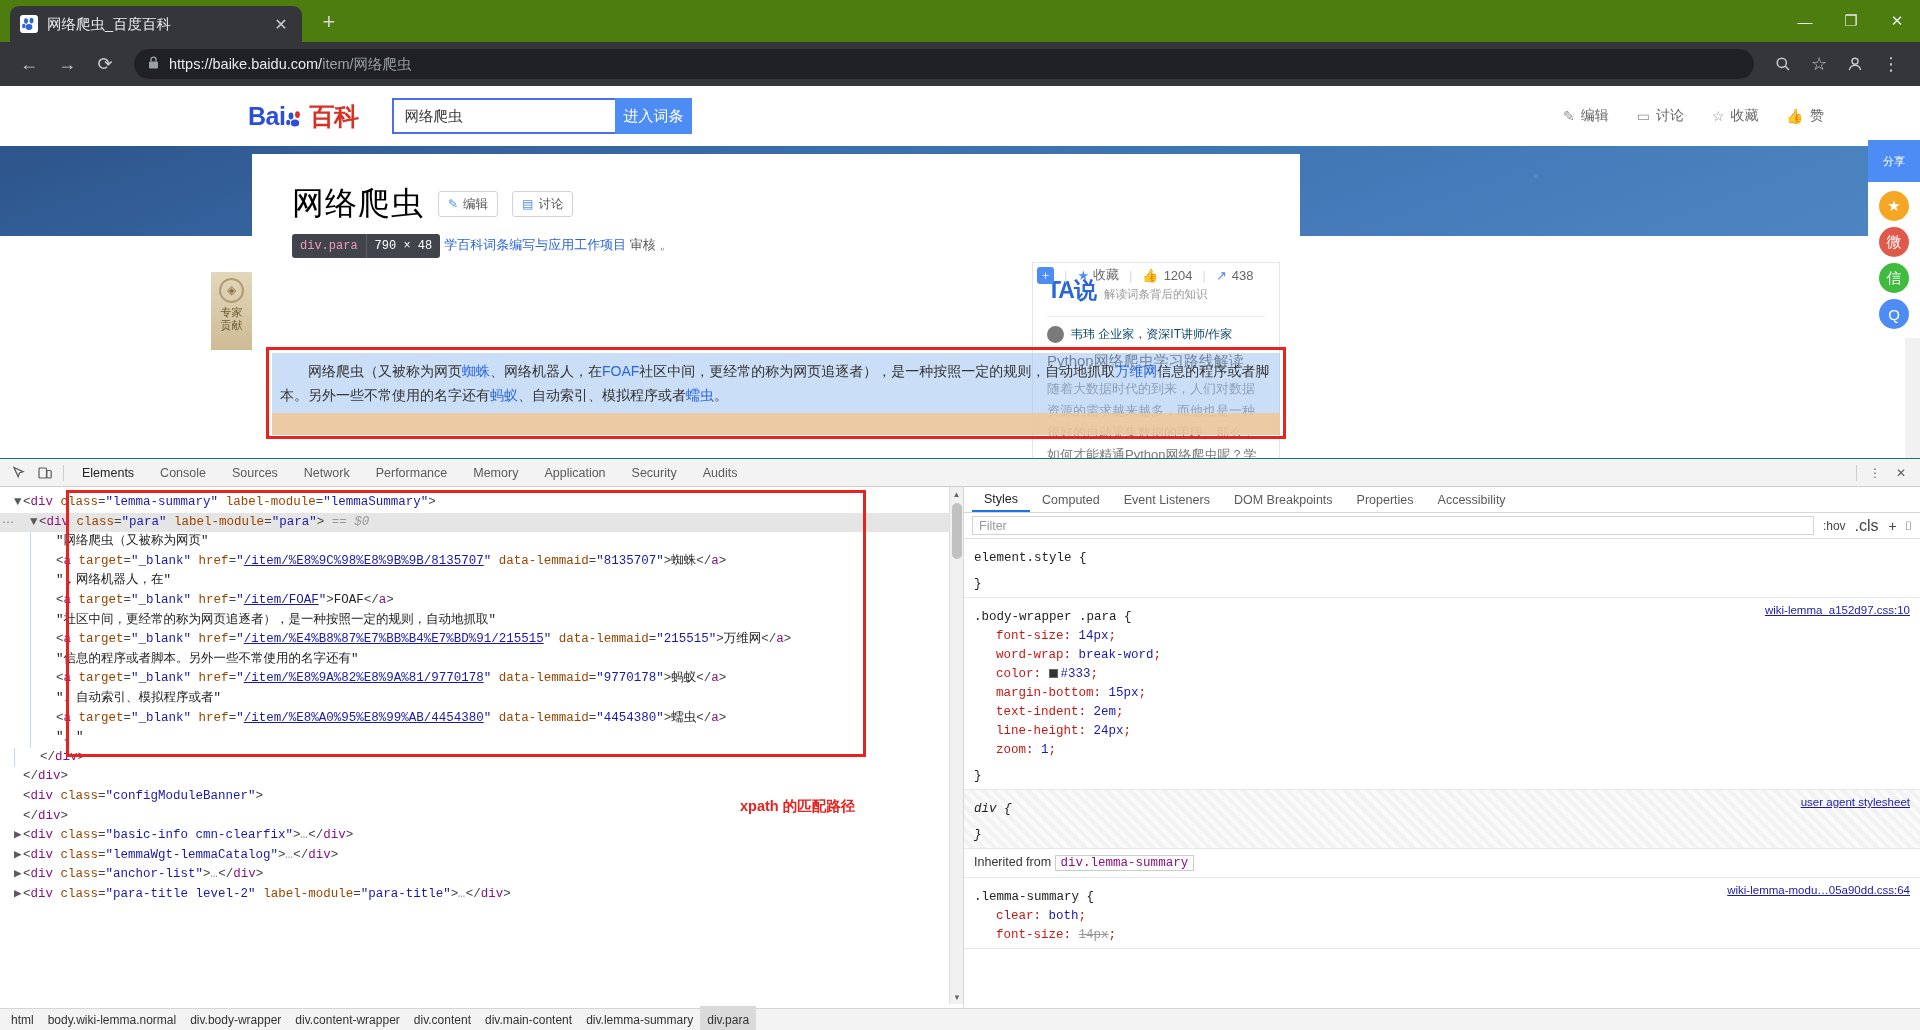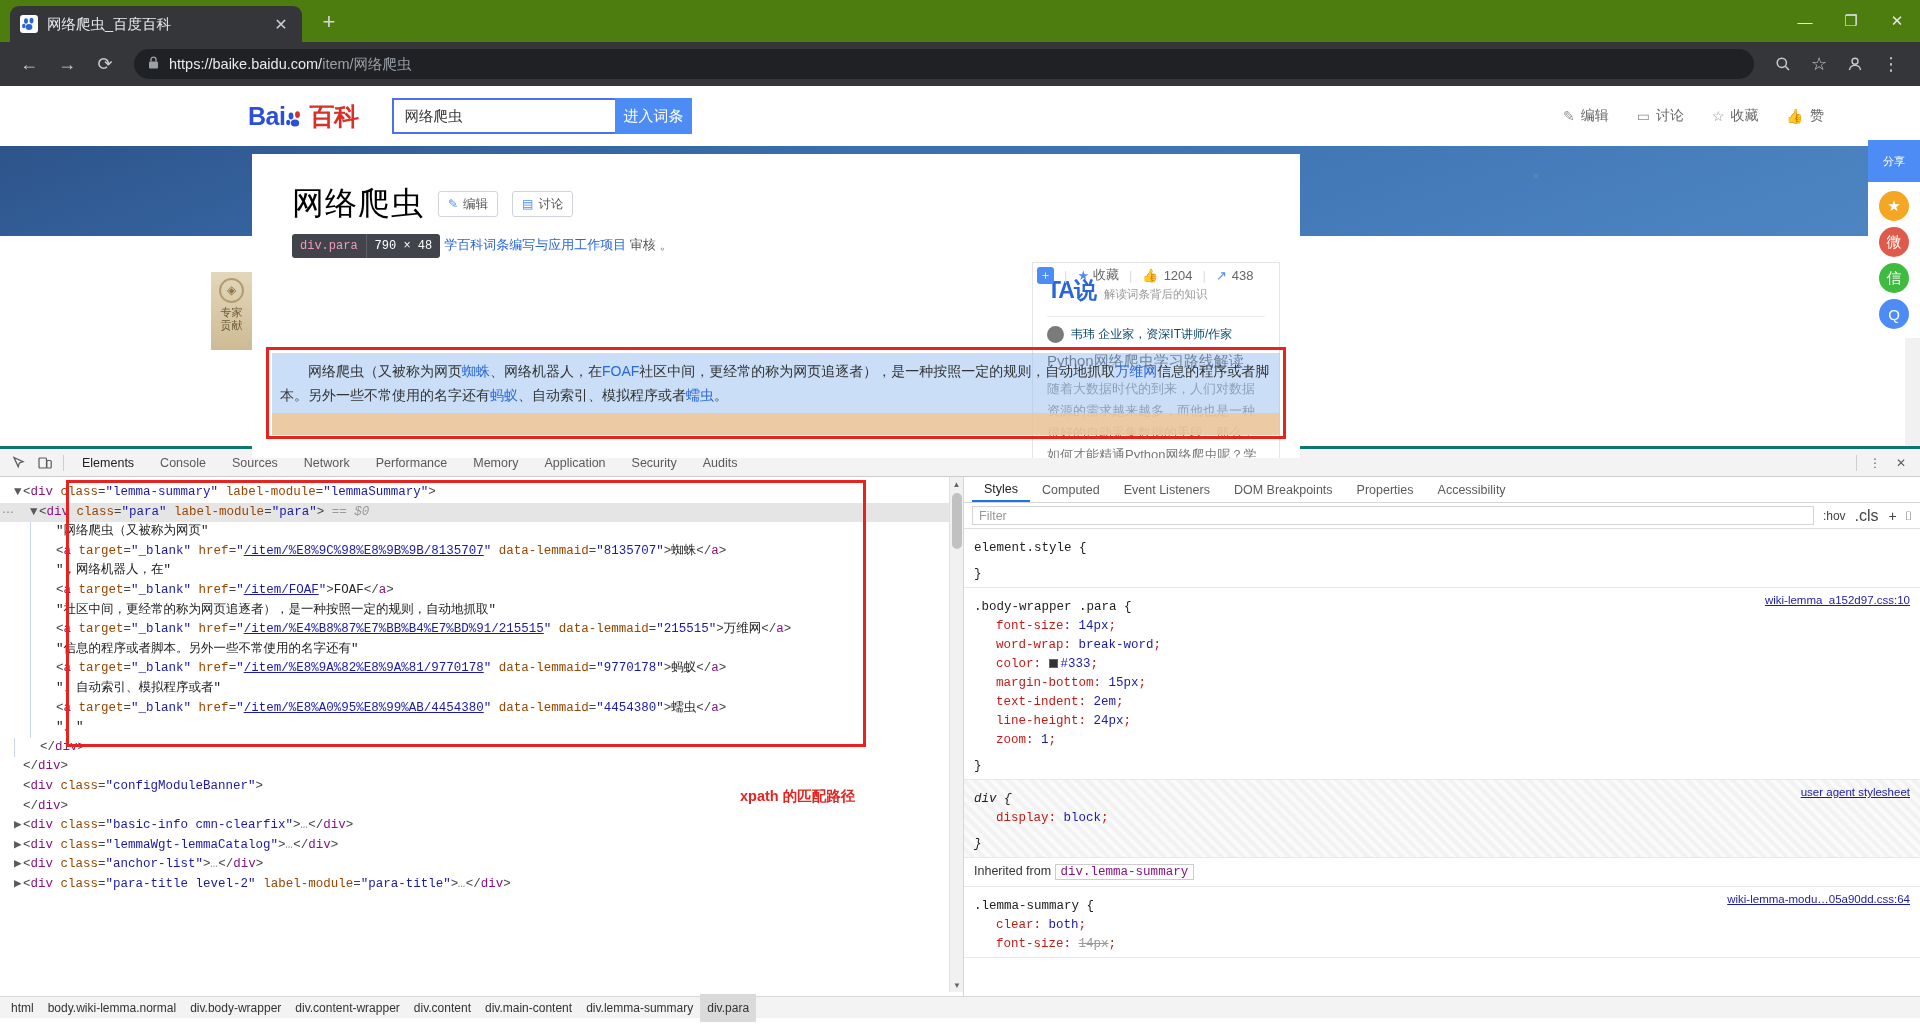--- a/index.html
+++ b/index.html
@@ -138,22 +138,22 @@
   .ta-logo { display:flex; align-items:baseline; gap:8px; }
   .ta-logo .big { font-size:23px; color:#2b66d9; font-weight:bold; letter-spacing:-1px; }
   .ta-logo .sub { font-size:11.5px; color:#999; }
   .ta-rule { border-top:1px solid #ececec; margin:10px 0 9px; }
   .ta-author { display:flex; align-items:center; gap:7px; font-size:12px; color:#0c4a6e; }
   .ta-av { width:17px; height:17px; border-radius:50%; background:#7a7a7a; }
   .ta-h { font-size:15px; color:#333; margin:9px 0 7px; }
   .ta-body { font-size:13px; color:#777; line-height:22px; }
 
   
-  .devtools { position:absolute; left:0; top:446px; width:1920px; height:572px;
-              background:#fff; border-top:3px solid #0f766e; font-size:12px; }
+  .devtools { position:absolute; left:0; top:458px; width:1920px; height:572px;
+              background:#fff; border-top:1px solid #0f766e; font-size:12px; }
   .dt-tabbar { height:28px; background:#f3f3f3; border-bottom:1px solid #cdcdcd;
                display:flex; align-items:center; padding:0 6px; }
   .dt-ico { width:26px; height:26px; display:flex; align-items:center; justify-content:center;
             color:#5a5a5a; cursor:pointer; }
   .dt-sep { width:1px; height:16px; background:#cfcfcf; margin:0 5px; }
   .dt-tab { padding:0 13px; height:28px; display:flex; align-items:center;
             color:#5a5a5a; font-size:12.5px; cursor:pointer; }
   .dt-tab.active { color:#222; }
   .dt-right { margin-left:auto; display:flex; align-items:center; }
 
@@ -519,21 +519,20 @@
               <div class="prop">color: <span class="swatch" style="background:#333333"></span><span class="val">#333</span>;</div>
               <div class="prop">margin-bottom: <span class="val">15px</span>;</div>
               <div class="prop">text-indent: <span class="val">2em</span>;</div>
               <div class="prop">line-height: <span class="val">24px</span>;</div>
               <div class="prop">zoom: <span class="val">1</span>;</div>
               <div class="sel-txt">}</div>
             </div>
             <div class="rule ua">
               <span class="src">user agent stylesheet</span>
               <div class="sel-txt ua-i">div {</div>
-              <div class="prop">display: <span class="val">block</span>;</div>
               <div class="sel-txt ua-i">}</div>
             </div>
             <div class="inherit"><span>Inherited from</span> <span class="chip">div.lemma-summary</span></div>
             <div class="rule">
               <span class="src">wiki-lemma-modu…05a90dd.css:64</span>
               <div class="sel-txt">.lemma-summary {</div>
               <div class="prop">clear: <span class="val">both</span>;</div>
               <div class="prop">font-size: <span class="val strike">14px</span>;</div>
             </div>
           </div>

